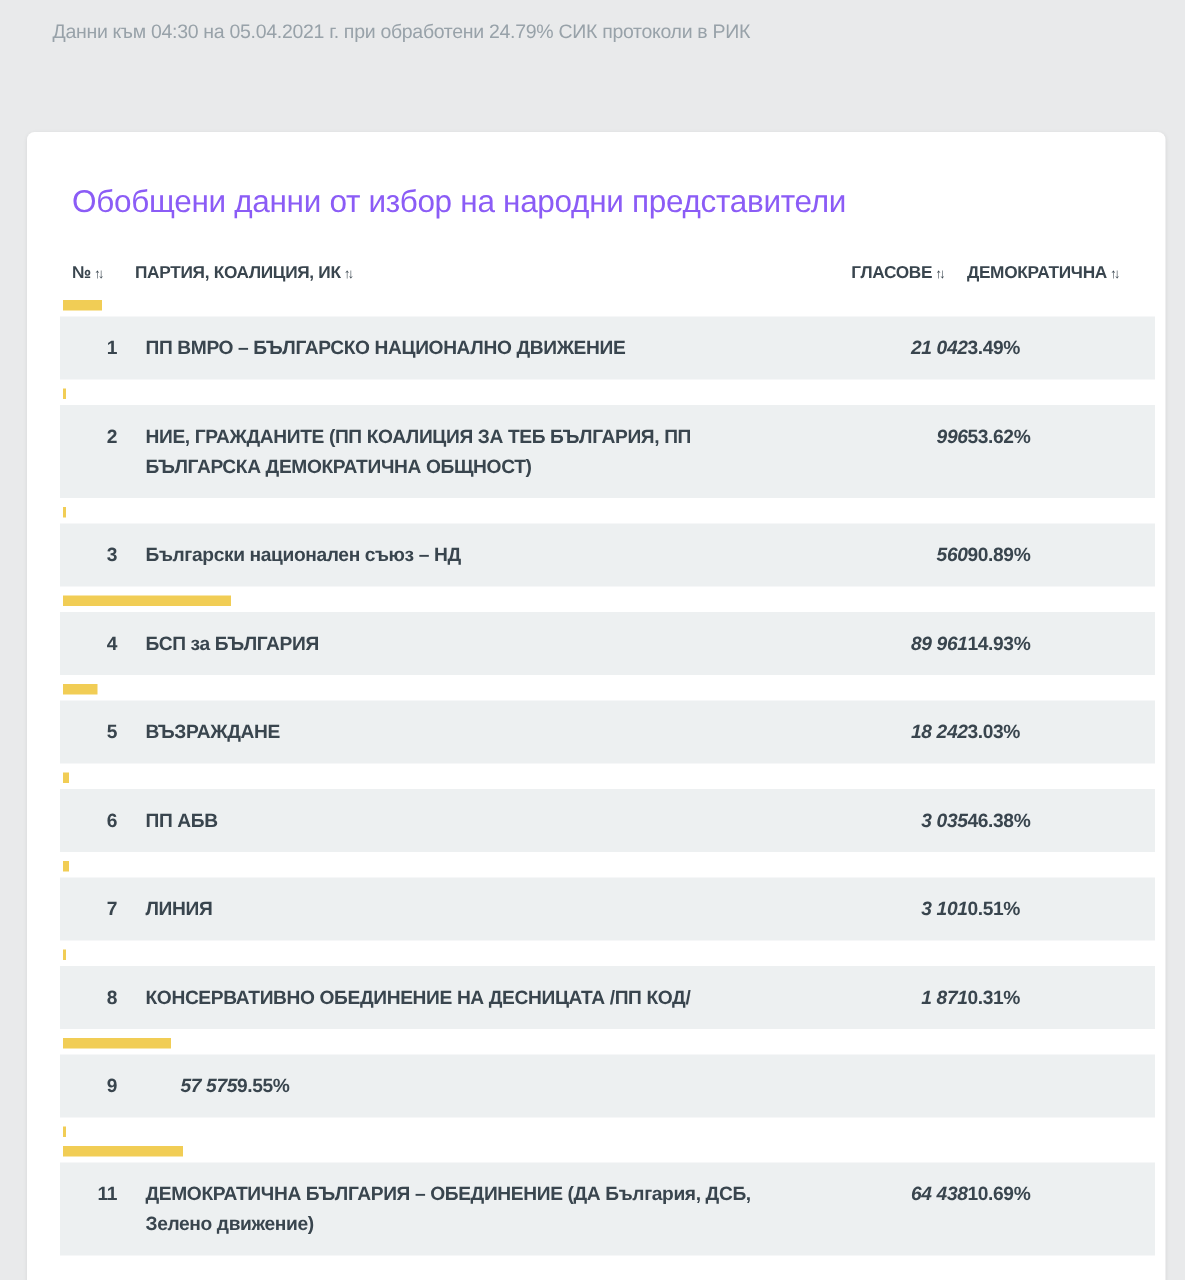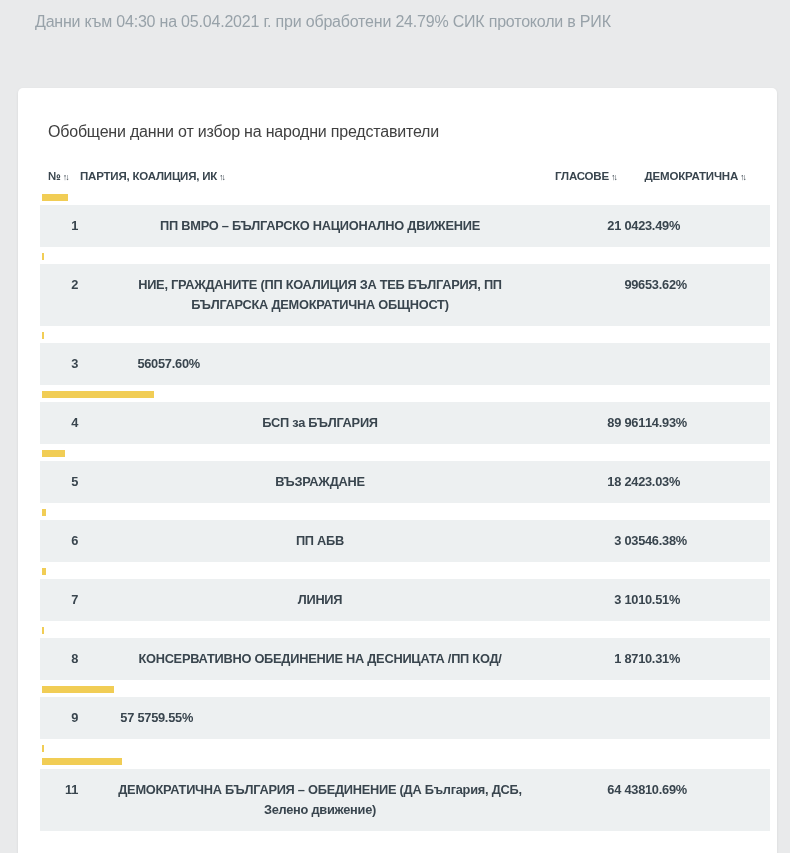--- a/index.html
+++ b/index.html
@@ -7,59 +7,59 @@
   body {
     background:#e9eaeb;
     font-family:"Liberation Sans", sans-serif;
     color:#39454e;
   }
   
   .top-fragment { position:absolute; top:0; left:35px; height:5px; width:120px; overflow:hidden; opacity:.55; }
 
   .status-line {
     padding:13px 0 0 35px;
-    font-size:16px;
+    font-size:13px;
     color:#98a2a9;
     letter-spacing:-0.2px;
   }
 
   .card {
     position:absolute;
     top:88px; left:18px;
     width:759px;
     height:800px;
     background:#ffffff;
     border-radius:5px;
     box-shadow:0 1px 3px rgba(0,0,0,0.08);
     padding:35px 7px 0 22px;
   }
 
   .card-title {
     margin-left:8px;
-    font-size:16px;
+    font-size:21px;
     font-weight:500;
-    color:#404040;
+    color:#8b5cf6;
     letter-spacing:-0.2px;
   }
 
   .thead {
     display:flex;
     align-items:center;
     margin:29px 0 12px 8px;
     padding-right:25px;
     font-size:11.5px;
     font-weight:700;
     color:#39454e;
     letter-spacing:-0.2px;
   }
   .th { cursor:pointer; }
   .sort { font-size:9px; letter-spacing:-2px; margin-left:2px; color:#39454e; }
   .th-num { width:30px; }
-  .th-party { flex:1; margin-left:2px; }
-  .th-votes { width:86px; text-align:left; }
+  .th-party { flex:1; margin-left:12px; }
+  .th-votes { width:86px; text-align:center; }
   .th-share { width:104px; text-align:right; }
 
   .rows { }
   .row-group { margin-bottom:6px; }
   .mini-bar {
     height:7px;
     background:#f1cd55;
     margin:0 0 4px 2px;
     min-width:2px;
   }
@@ -67,22 +67,22 @@
     display:flex;
     align-items:flex-start;
     background:#edf0f1;
     padding:11px 25px 11px 0;
     font-size:12.8px;
     font-weight:700;
     line-height:20px;
     letter-spacing:-0.25px;
   }
   .cell-num { width:38px; text-align:right; flex:none; }
-  .cell-name { flex:1; margin-left:33px; padding-right:36px;text-align:center; }
-  .cell-votes { width:80px; text-align:right; flex:none; white-space:nowrap; }
+  .cell-name { flex:1; margin-left:19px; padding-right:36px; }
+  .cell-votes { width:80px; text-align:right; flex:none; white-space:nowrap;font-style:italic; }
   .cell-share { width:100px; text-align:left; flex:none; white-space:nowrap; }
 </style>
 </head>
 <body>
 
 <div class="top-fragment"></div>
 
 <div class="status-line">Данни към 04:30 на 05.04.2021 г. при обработени 24.79% СИК протоколи в РИК</div>
 
 <div class="card">
@@ -113,22 +113,23 @@
       <div class="cell-name">НИЕ, ГРАЖДАНИТЕ (ПП КОАЛИЦИЯ ЗА ТЕБ БЪЛГАРИЯ, ПП БЪЛГАРСКА ДЕМОКРАТИЧНА ОБЩНОСТ)</div>
       <div class="cell-votes">996</div>
       <div class="cell-share">53.62%</div>
     </div>
   </div>
 
   <div class="row-group">
     <div class="mini-bar" style="width: 2px;"></div>
     <div class="row">
       <div class="cell-num">3</div>
+      <div class="cell-name">Български национален съюз – НД</div>
       <div class="cell-votes">560</div>
-      <div class="cell-share">57.60%</div>
+      <div class="cell-share">90.89%</div>
     </div>
   </div>
 
   <div class="row-group">
     <div class="mini-bar" style="width: 112px;"></div>
     <div class="row">
       <div class="cell-num">4</div>
       <div class="cell-name">БСП за БЪЛГАРИЯ</div>
       <div class="cell-votes">89 961</div>
       <div class="cell-share">14.93%</div>

